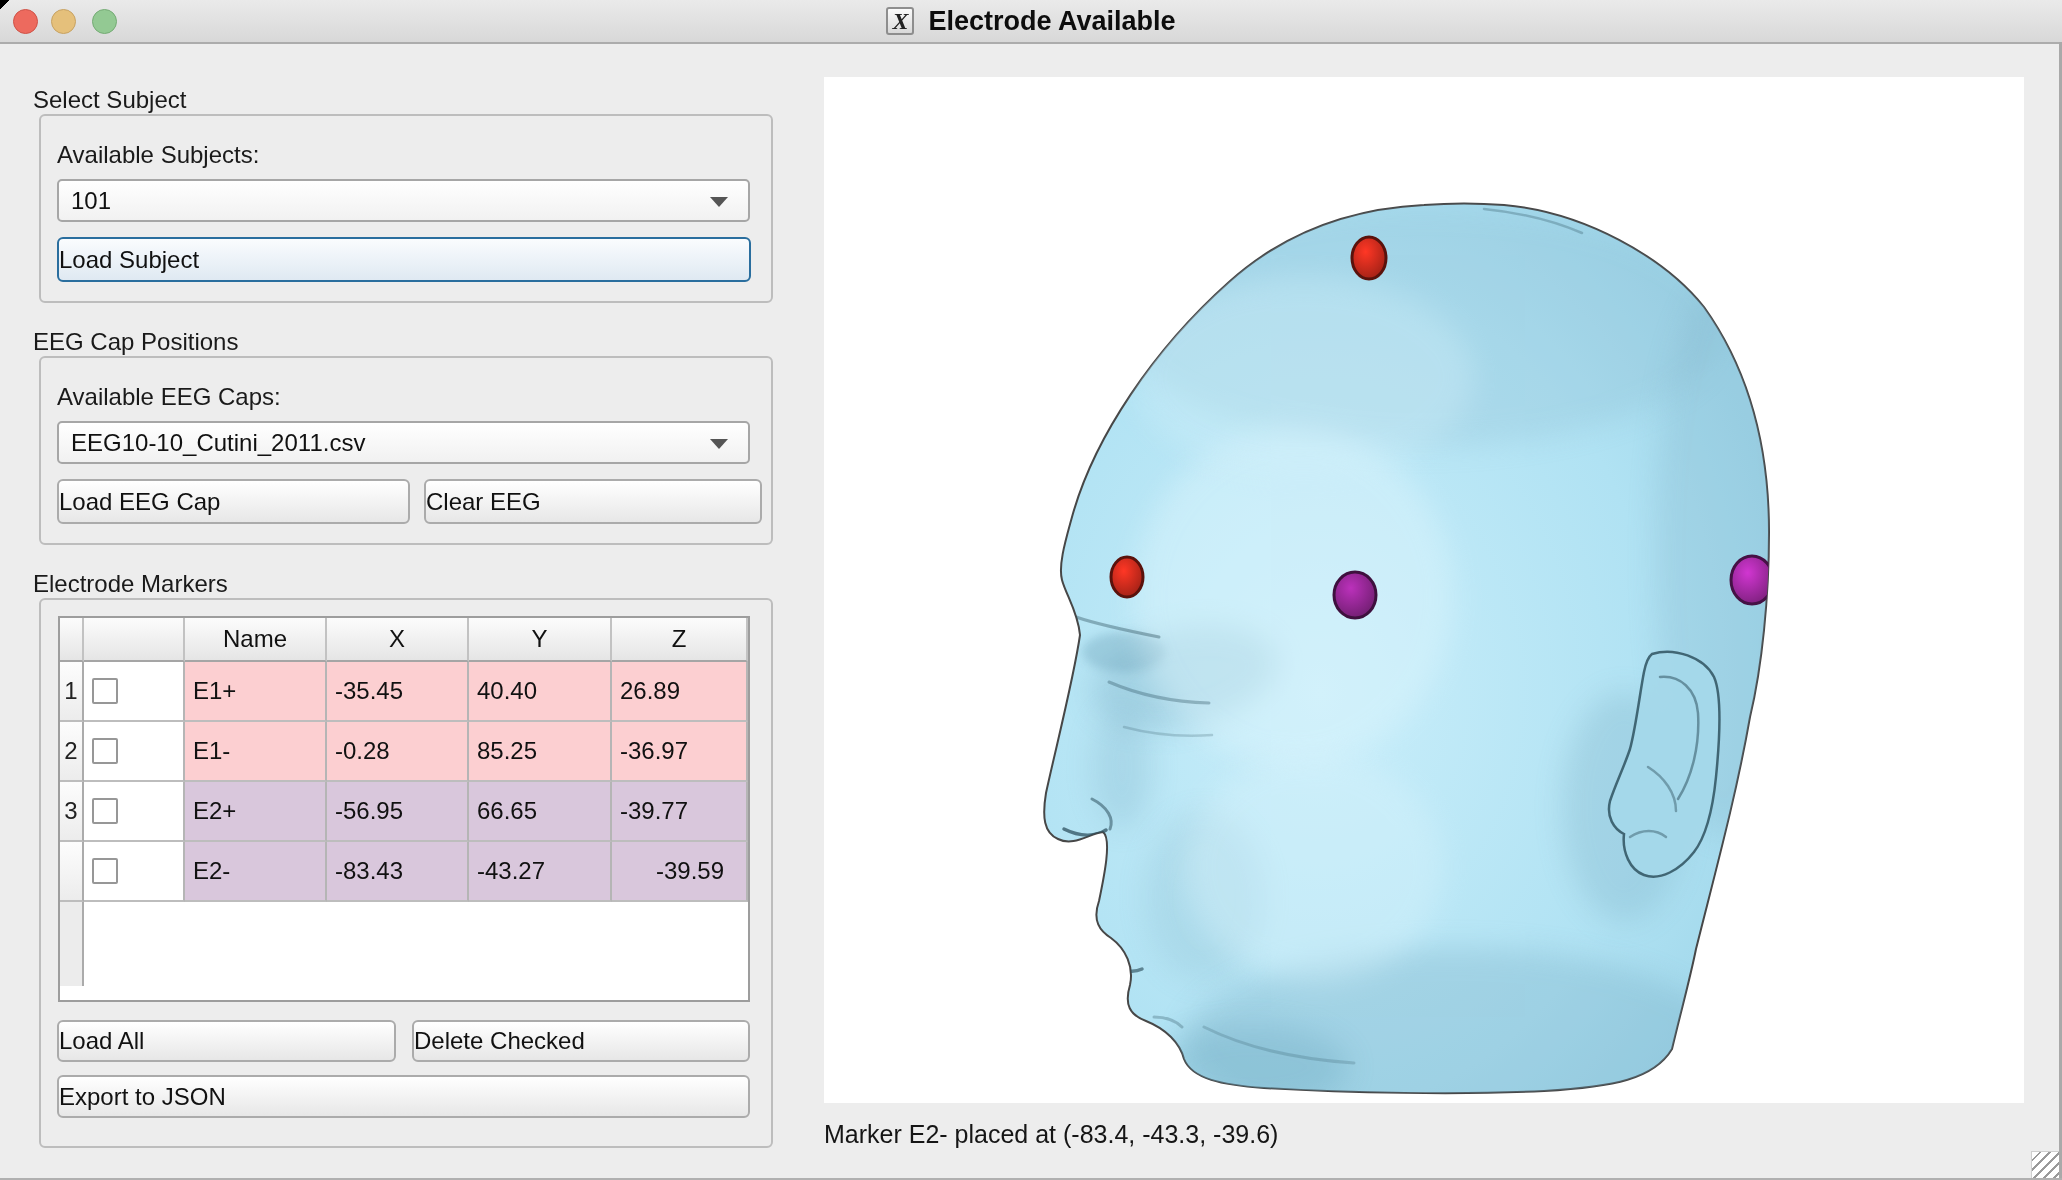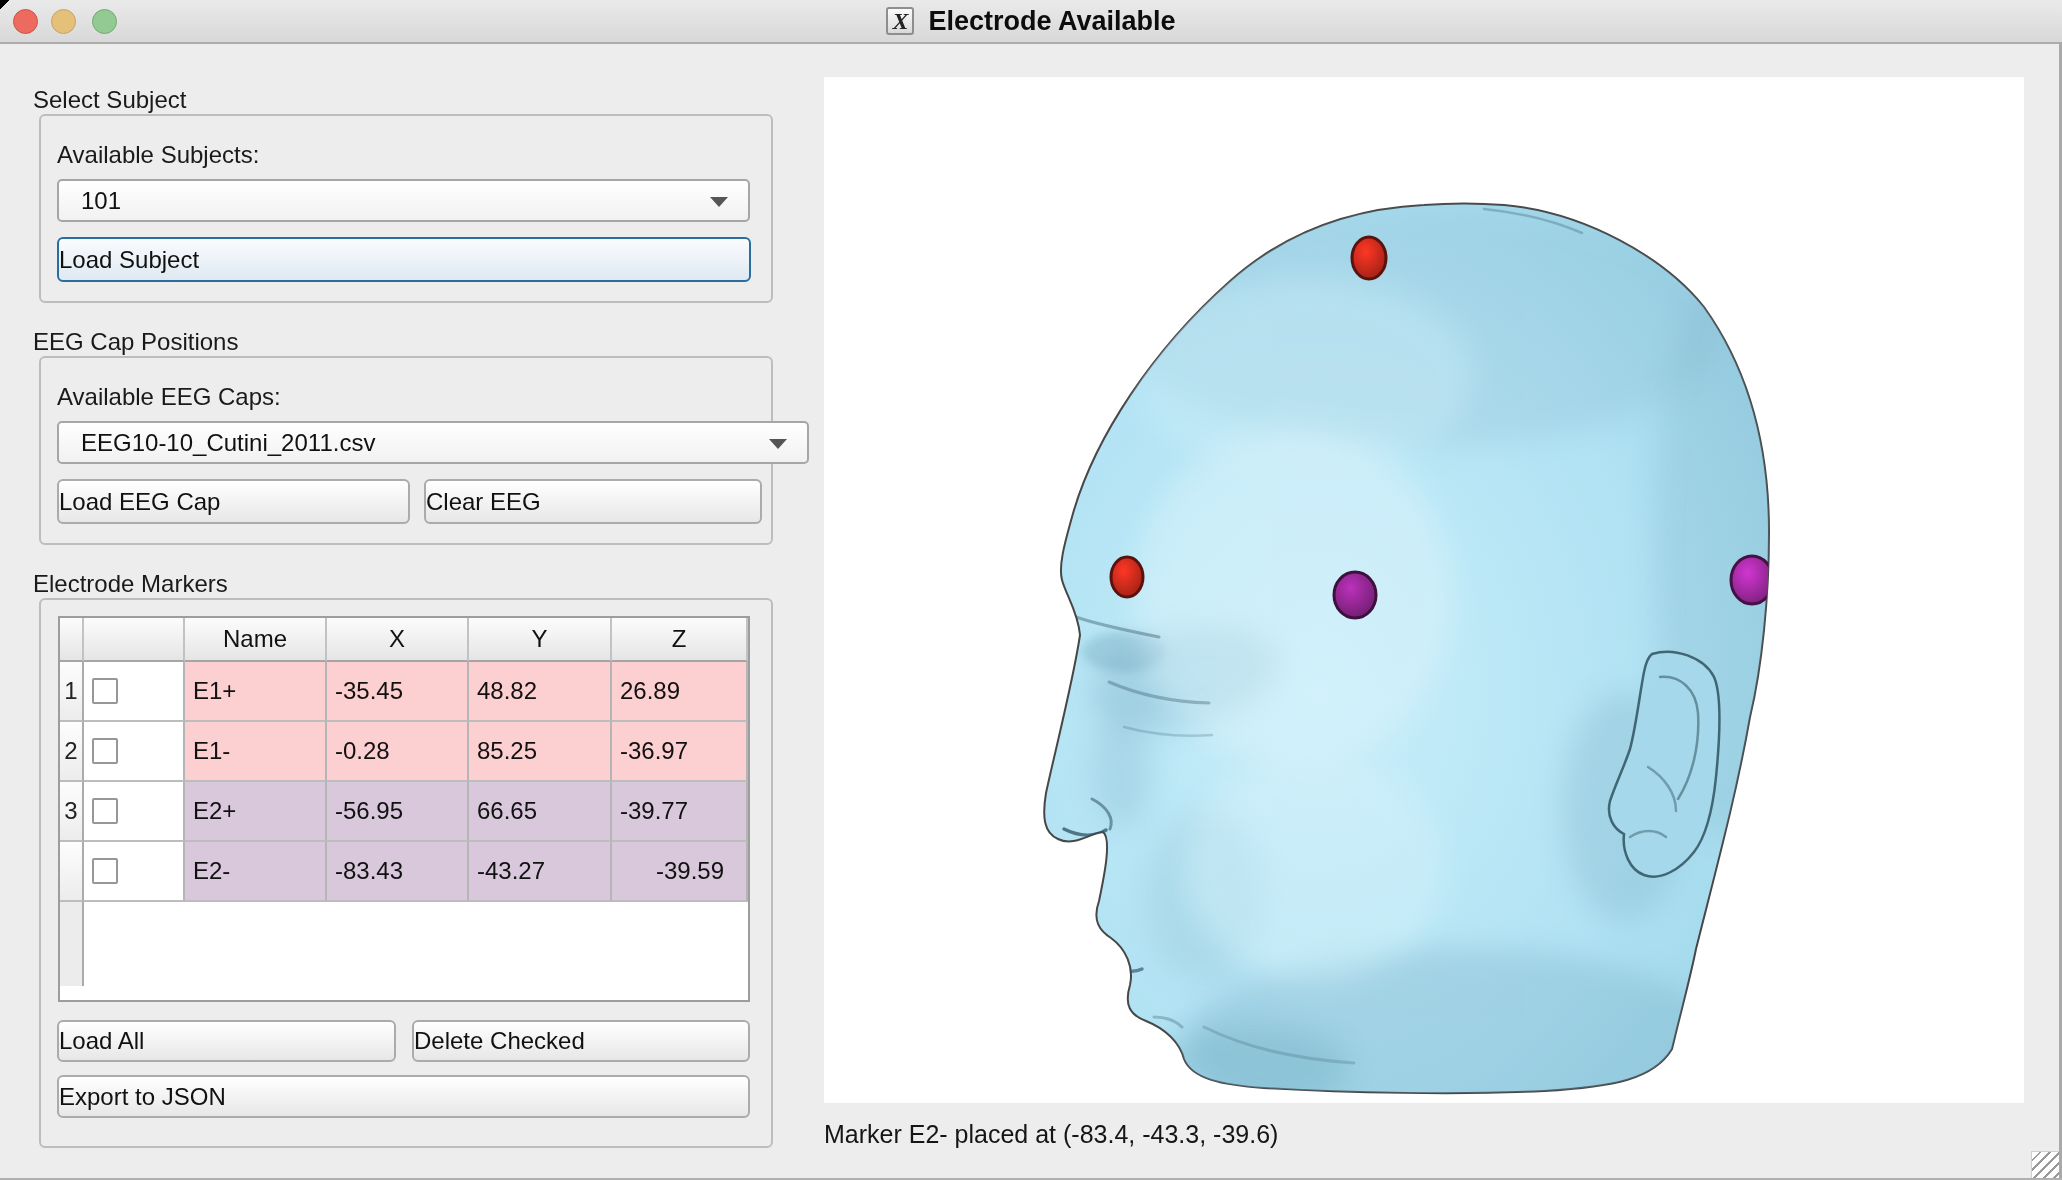--- a/index.html
+++ b/index.html
@@ -44,21 +44,21 @@
   
   .section-title{font-size:24px;color:#1a1a1a;}
   .groupbox{
     box-sizing:border-box;border:2px solid #bdbdbd;border-radius:6px;
   }
   .field-label{font-size:24px;color:#1a1a1a;}
   .combo{
     box-sizing:border-box;border:2px solid #a6a6a6;border-radius:5px;
     background:linear-gradient(#ffffff,#f1f1f1);
     display:flex;align-items:center;
-    font-size:24px;color:#111;padding-left:22px;
+    font-size:24px;color:#111;padding-left:12px;
   }
   .combo .arrow{
     position:absolute;right:20px;top:50%;margin-top:-4px;
     width:0;height:0;border-left:9px solid transparent;border-right:9px solid transparent;
     border-top:10px solid #555;
   }
   .btn{
     box-sizing:border-box;border:2px solid #ababab;border-radius:6px;
     background:linear-gradient(#ffffff,#e7e7e7);
     display:flex;align-items:center;justify-content:flex-start;
@@ -135,21 +135,21 @@
   <span>101</span>
   <span class="arrow"></span>
 </div>
 <div class="abs btn focused" style="left:57px;top:237px;width:694px;height:45px;">
   <span>Load Subject</span>
 </div>
 
 <div class="abs section-title" style="left:33px;top:328px;">EEG Cap Positions</div>
 <div class="abs groupbox" style="left:39px;top:356px;width:734px;height:189px;"></div>
 <div class="abs field-label" style="left:57px;top:383px;">Available EEG Caps:</div>
-<div class="abs combo" style="left:57px;top:421px;width:752px;height:43px;">
+<div class="abs combo" style="left:57px;top:421px;width:693px;height:43px;">
   <span>EEG10-10_Cutini_2011.csv</span>
   <span class="arrow"></span>
 </div>
 <div class="abs btn" style="left:57px;top:479px;width:353px;height:45px;">
   <span>Load EEG Cap</span>
 </div>
 <div class="abs btn" style="left:424px;top:479px;width:338px;height:45px;">
   <span>Clear EEG</span>
 </div>
 
@@ -168,21 +168,21 @@
   <div id="body-rows">
       <div class="trow">
         <div class="cell body num">
           <span>1</span>
         </div>
         <div class="cell body chk">
           <span class="checkbox"></span>
         </div>
         <div class="cell body data" style="background: rgb(252, 207, 209);">E1+</div>
         <div class="cell body data" style="background: rgb(252, 207, 209);">-35.45</div>
-        <div class="cell body data" style="background: rgb(252, 207, 209);">48.82</div>
+        <div class="cell body data" style="background: rgb(252, 207, 209);">40.40</div>
         <div class="cell body data" style="background: rgb(252, 207, 209);">26.89</div>
       </div>
       <div class="trow">
         <div class="cell body num">
           <span>2</span>
         </div>
         <div class="cell body chk">
           <span class="checkbox"></span>
         </div>
         <div class="cell body data" style="background: rgb(252, 207, 209);">E1-</div>

